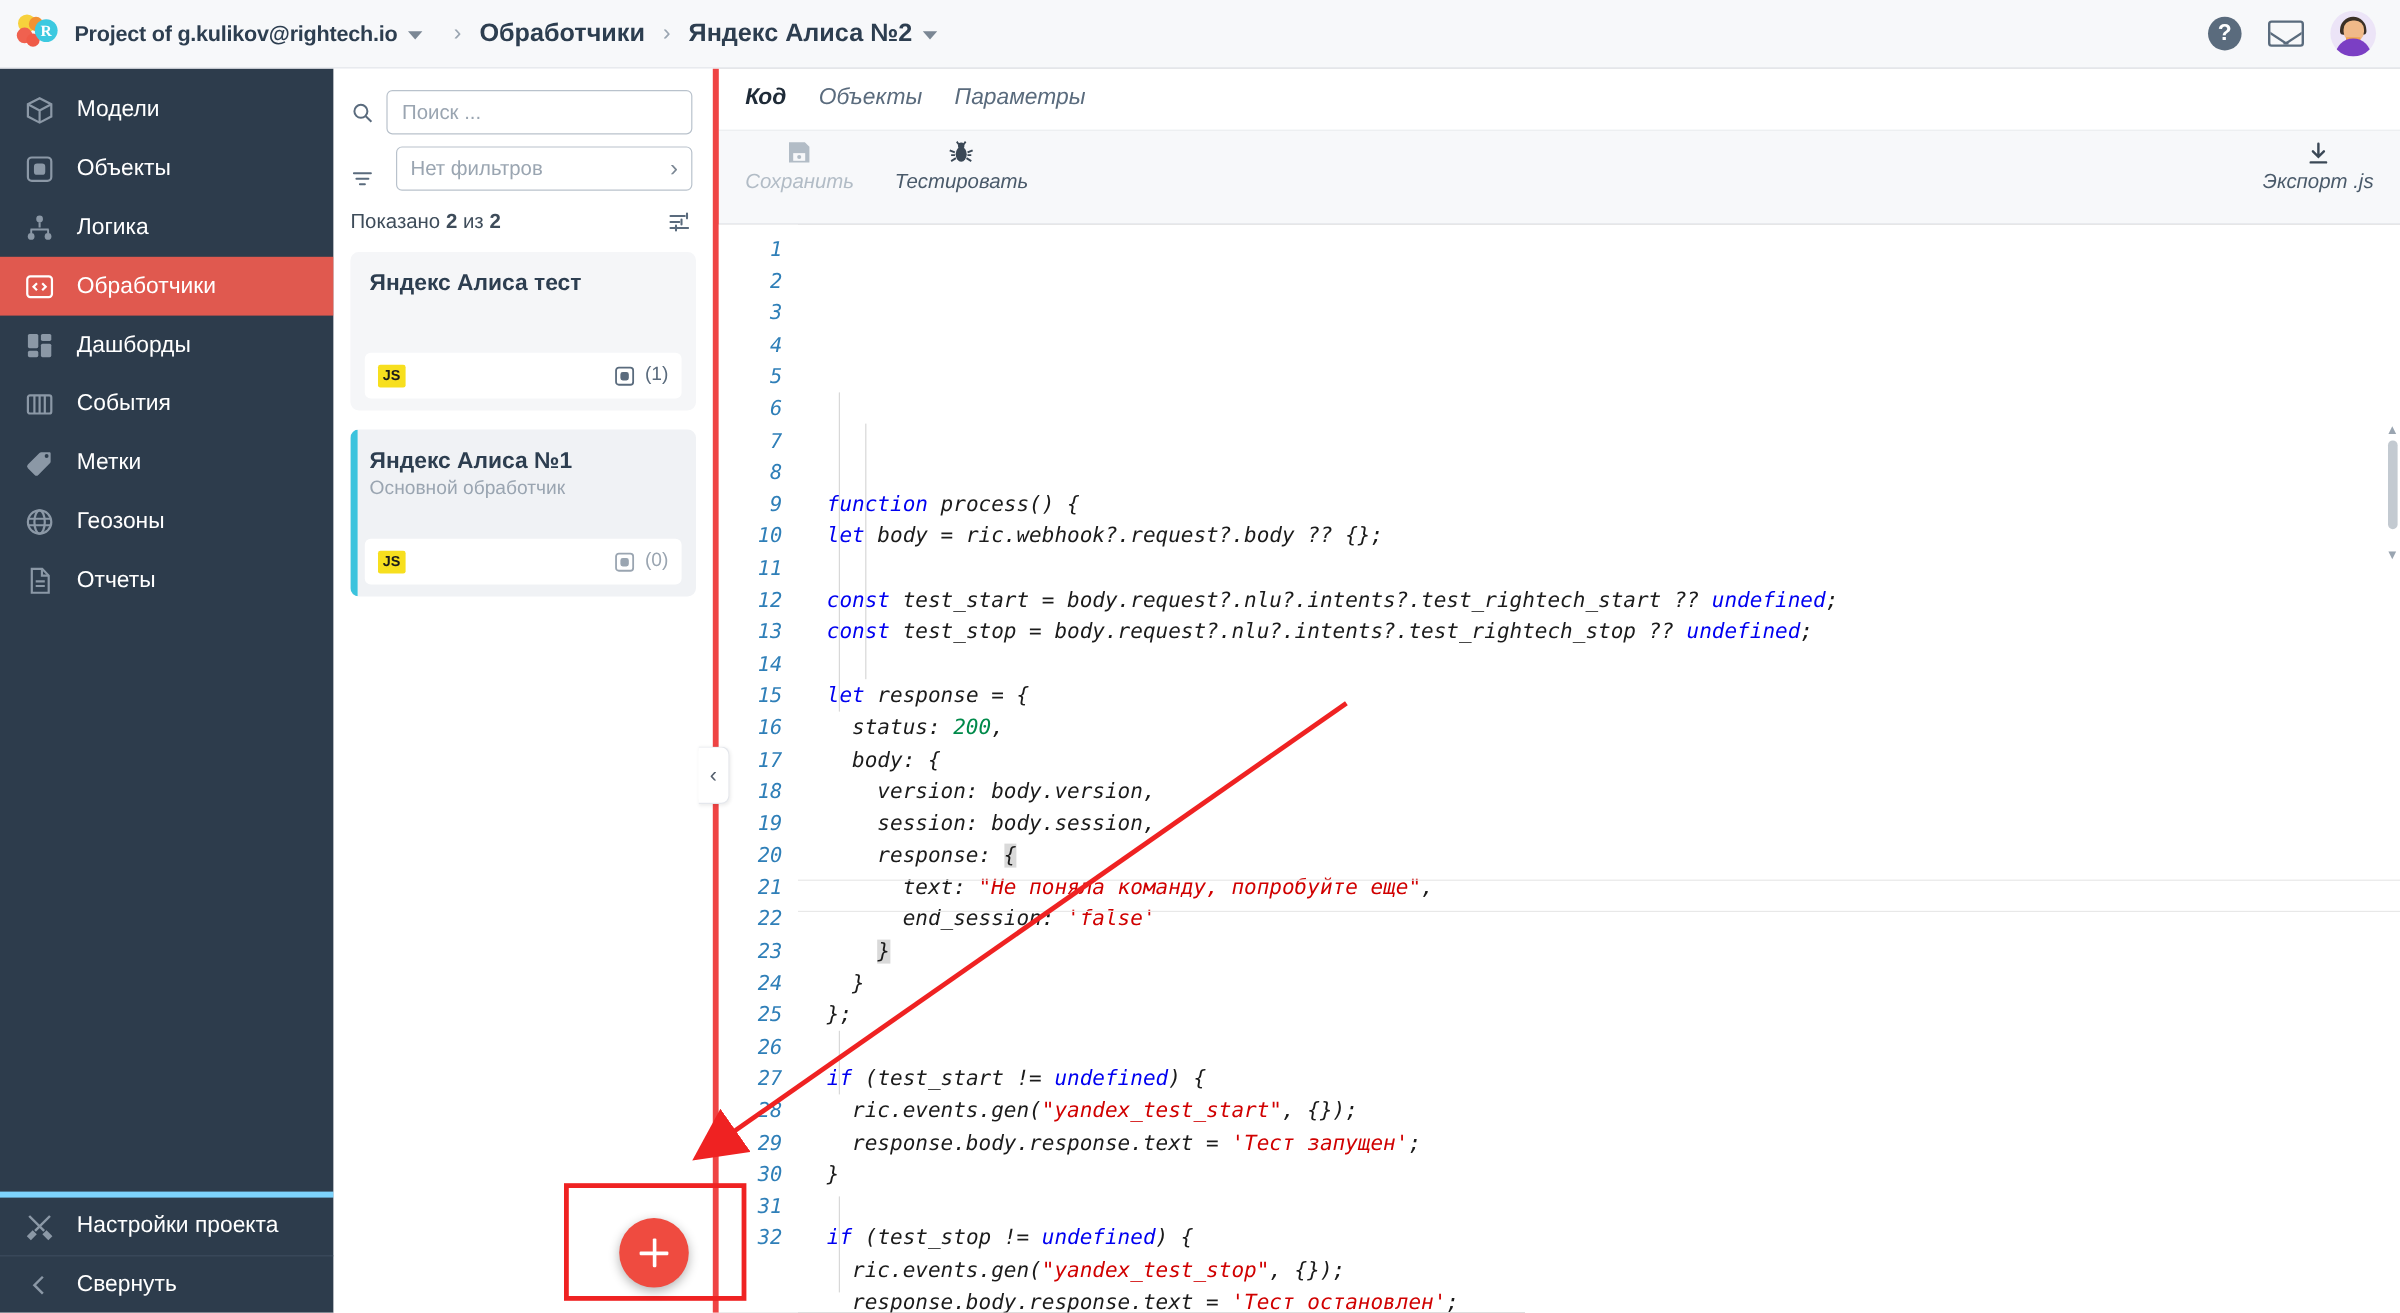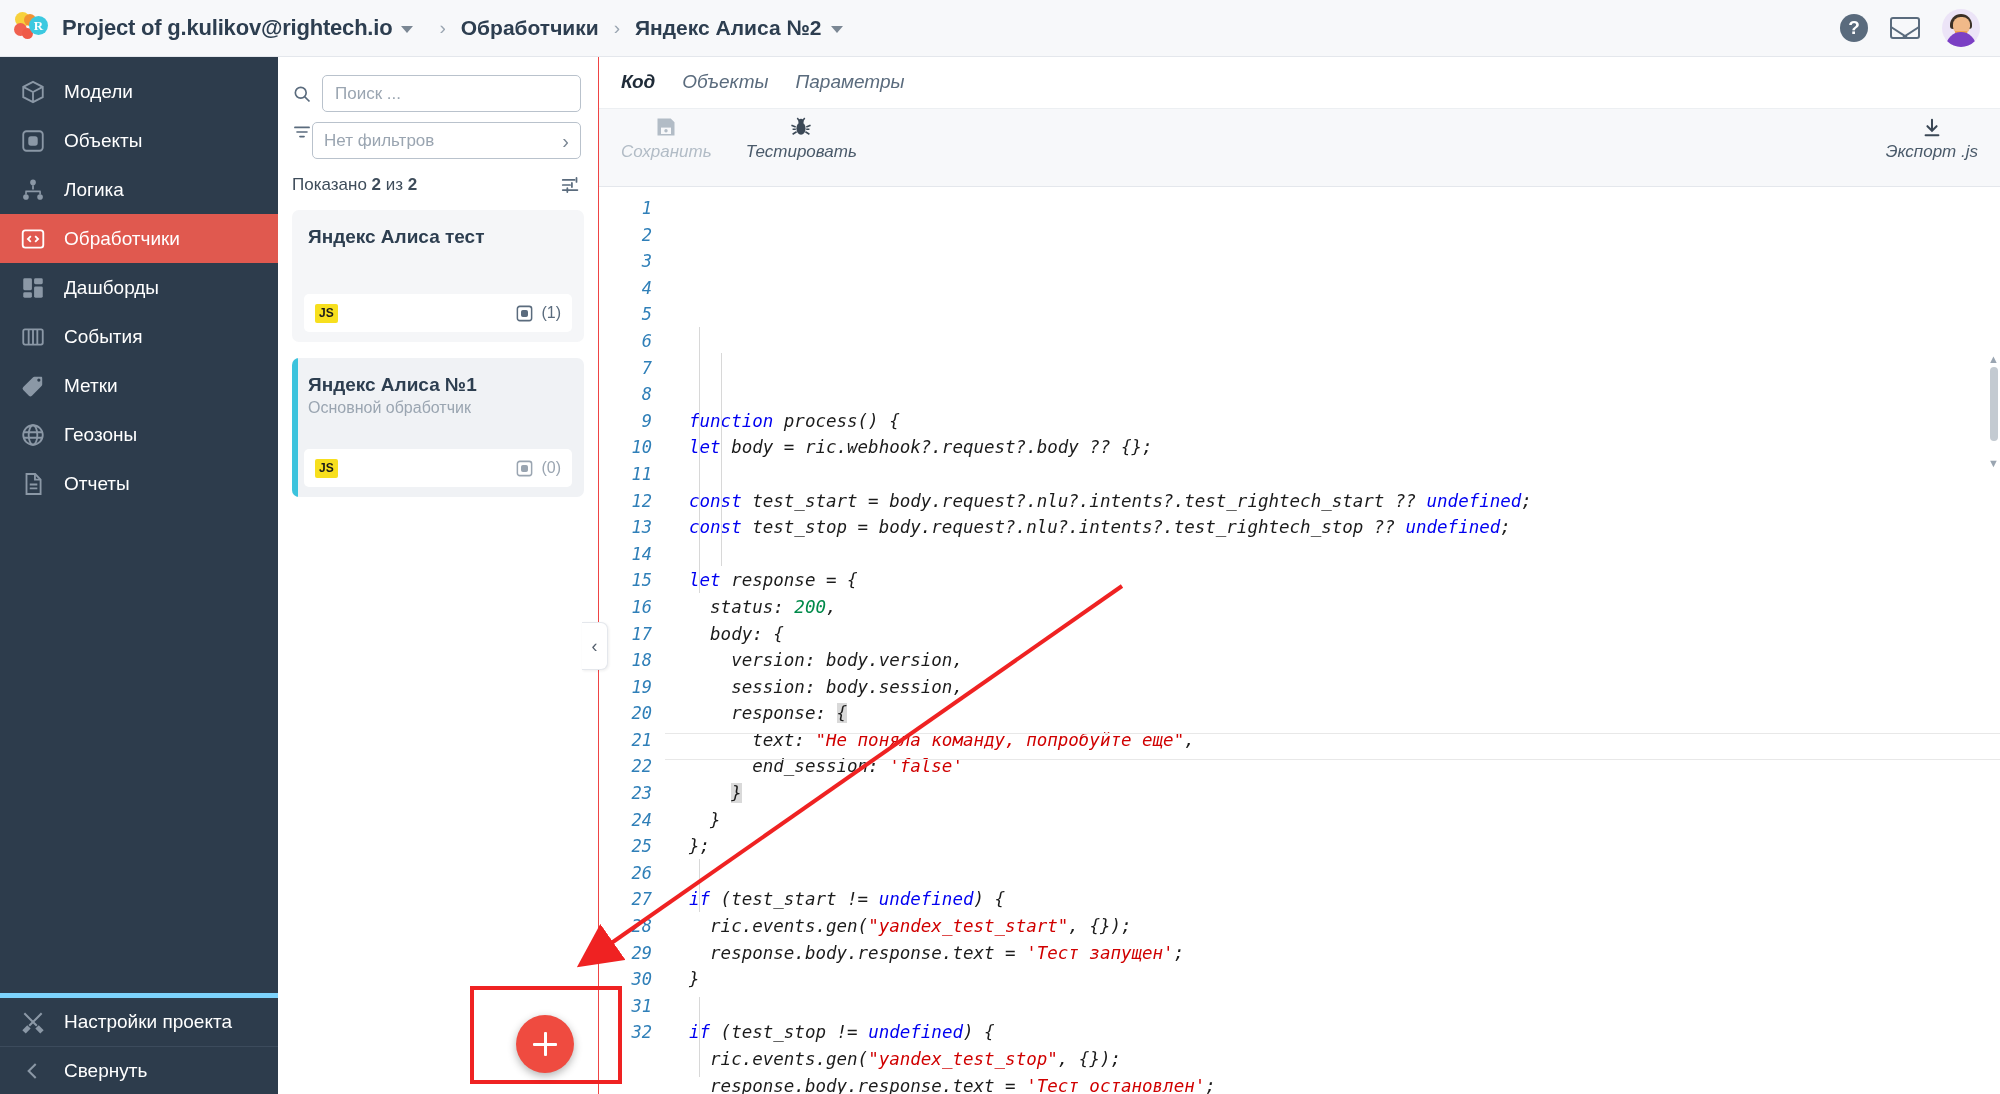--- a/index.html
+++ b/index.html
@@ -23,21 +23,21 @@
   .b2 { width: 13px; height: 13px; background: #f0614f; left: 0px; top: 11px; }
   .b3 { width: 12px; height: 12px; background: #f29233; left: 10px; top: 2px; }
   .b4 { width: 11px; height: 11px; background: #ef5a47; left: 8px; top: 16px; }
   .b-circle {
     position: absolute; left: 15px; top: 4px; width: 19px; height: 19px;
     border-radius: 50%; background: #3cc9e0; display: flex;
     align-items: center; justify-content: center;
     color: #fff; font-size: 13px; font-weight: bold; font-family: "Liberation Serif", serif;
   }
   .proj-title {
-    font-size: 22px; font-weight: bold; color: #2d3e50; letter-spacing: -0.2px;
+    font-size: 18px; font-weight: bold; color: #2d3e50; letter-spacing: -0.2px;
     white-space: nowrap;
   }
   .caret-down {
     width: 0; height: 0; margin-left: 9px; margin-top: 3px;
     border-left: 6px solid transparent; border-right: 6px solid transparent;
     border-top: 7px solid #7b8794; display: inline-block;
   }
   .crumb-sep { margin: 0 15px; color: #9aa5b1; font-size: 19px; }
   .crumb {
     font-size: 21px; font-weight: bold; color: #2d3e50; white-space: nowrap;
@@ -83,32 +83,32 @@
   .nav-ic { width: 26px; height: 26px; margin-right: 18px; flex: 0 0 26px; position: relative; color: #8b98a6; }
   .nav-item.active .nav-ic { color: #ffffff; }
   .nav-ic svg { width: 26px; height: 26px; display: block; }
   .side-bottom { border-top: 5px solid #7dd3fc; }
   .side-bottom .nav-item { height: 48px; }
   .side-bottom .nav-item + .nav-item { border-top: 1px solid #3c4b5c; }
 
   
   .listpanel {
     width: 321px; flex: 0 0 321px; background: #ffffff;
-    border-right: 1px solid #ef4444; display: flex; flex-direction: column;
+    border-right: 5px solid #ef4444; display: flex; flex-direction: column;
     position: relative;
   }
   .search-row { display: flex; align-items: center; padding: 18px 17px 0 14px; gap: 10px; }
   .search-ic { width: 20px; flex: 0 0 20px; color: #5a6b7d; }
   .search-ic svg { width: 20px; height: 20px; display: block; }
   .search-box {
     flex: 1; height: 37px; border: 1px solid #b9c2cc; border-radius: 5px;
     display: flex; align-items: center; padding: 0 12px;
     font-size: 17px; color: #9aa5b1; background: #fff;
   }
-  .filter-row { display: flex; align-items: flex-start; padding: 10px 17px 0 14px; gap: 0; }
+  .filter-row { display: flex; align-items: flex-end; padding: 10px 17px 0 14px; gap: 18px; }
   .filter-ic { width: 20px; flex: 0 0 20px; color: #5a6b7d; }
   .filter-ic svg { width: 20px; height: 20px; display: block; }
   .filter-box {
     flex: 1; height: 37px; border: 1px solid #b9c2cc; border-radius: 5px;
     display: flex; align-items: center; padding: 0 11px;
     font-size: 17px; color: #9aa5b1; background: #fff; justify-content: space-between;
   }
   .chev-r { color: #7b8794; font-size: 20px; line-height: 1; }
   .shown-row {
     display: flex; align-items: center; justify-content: space-between;

